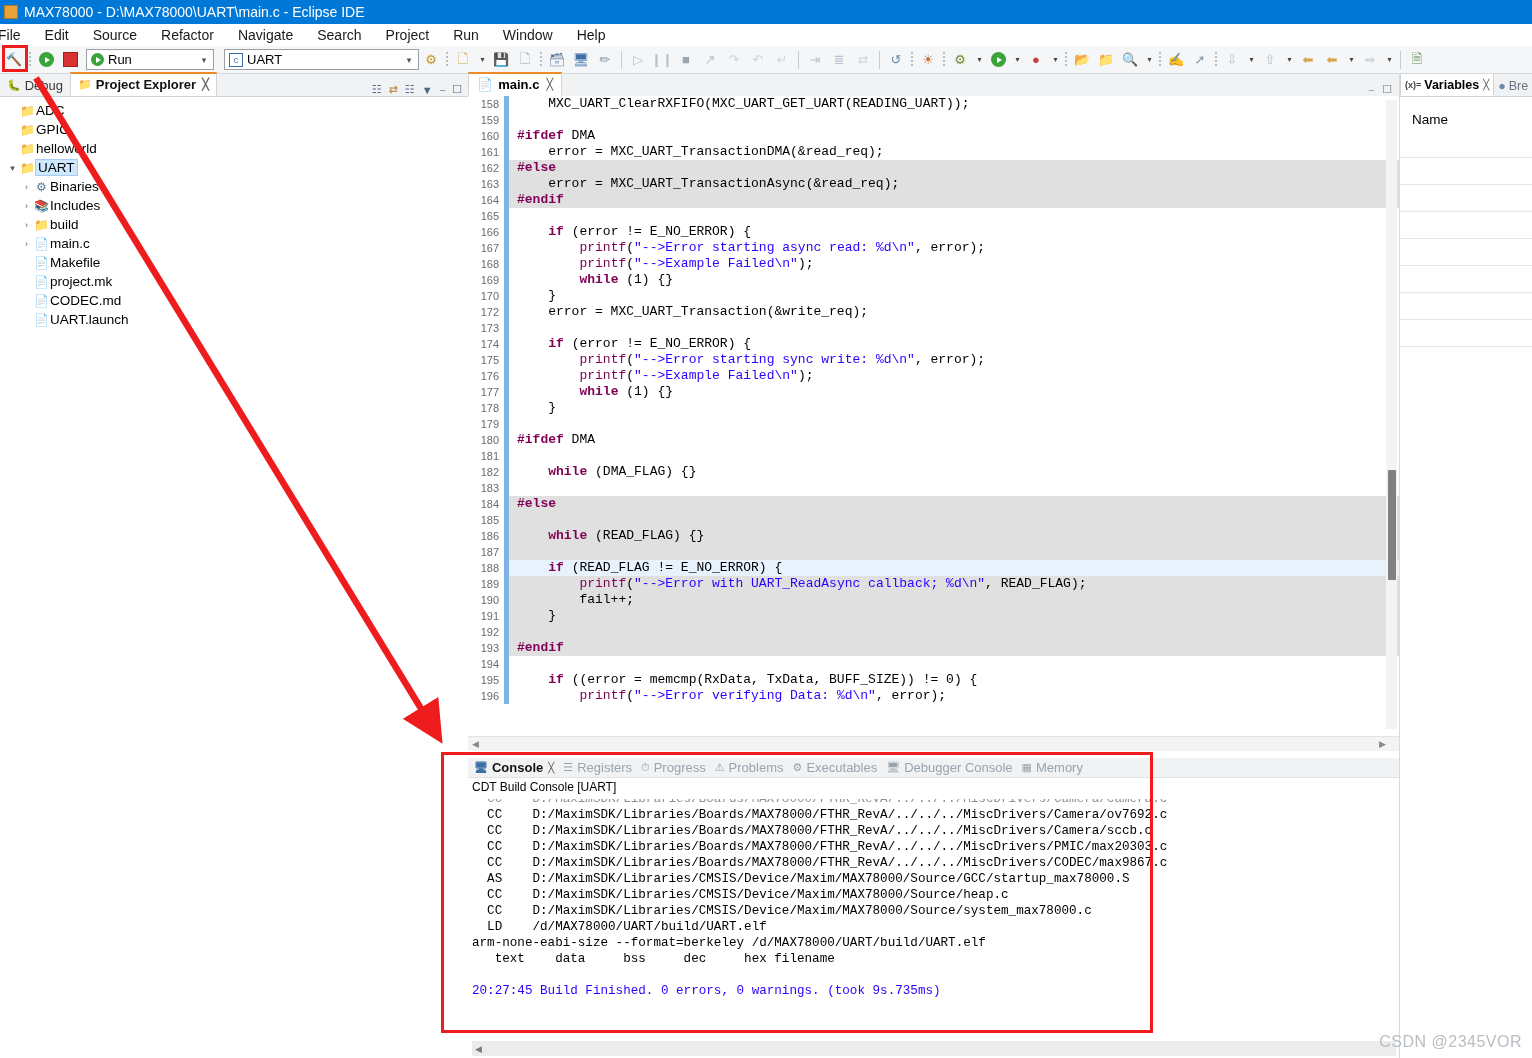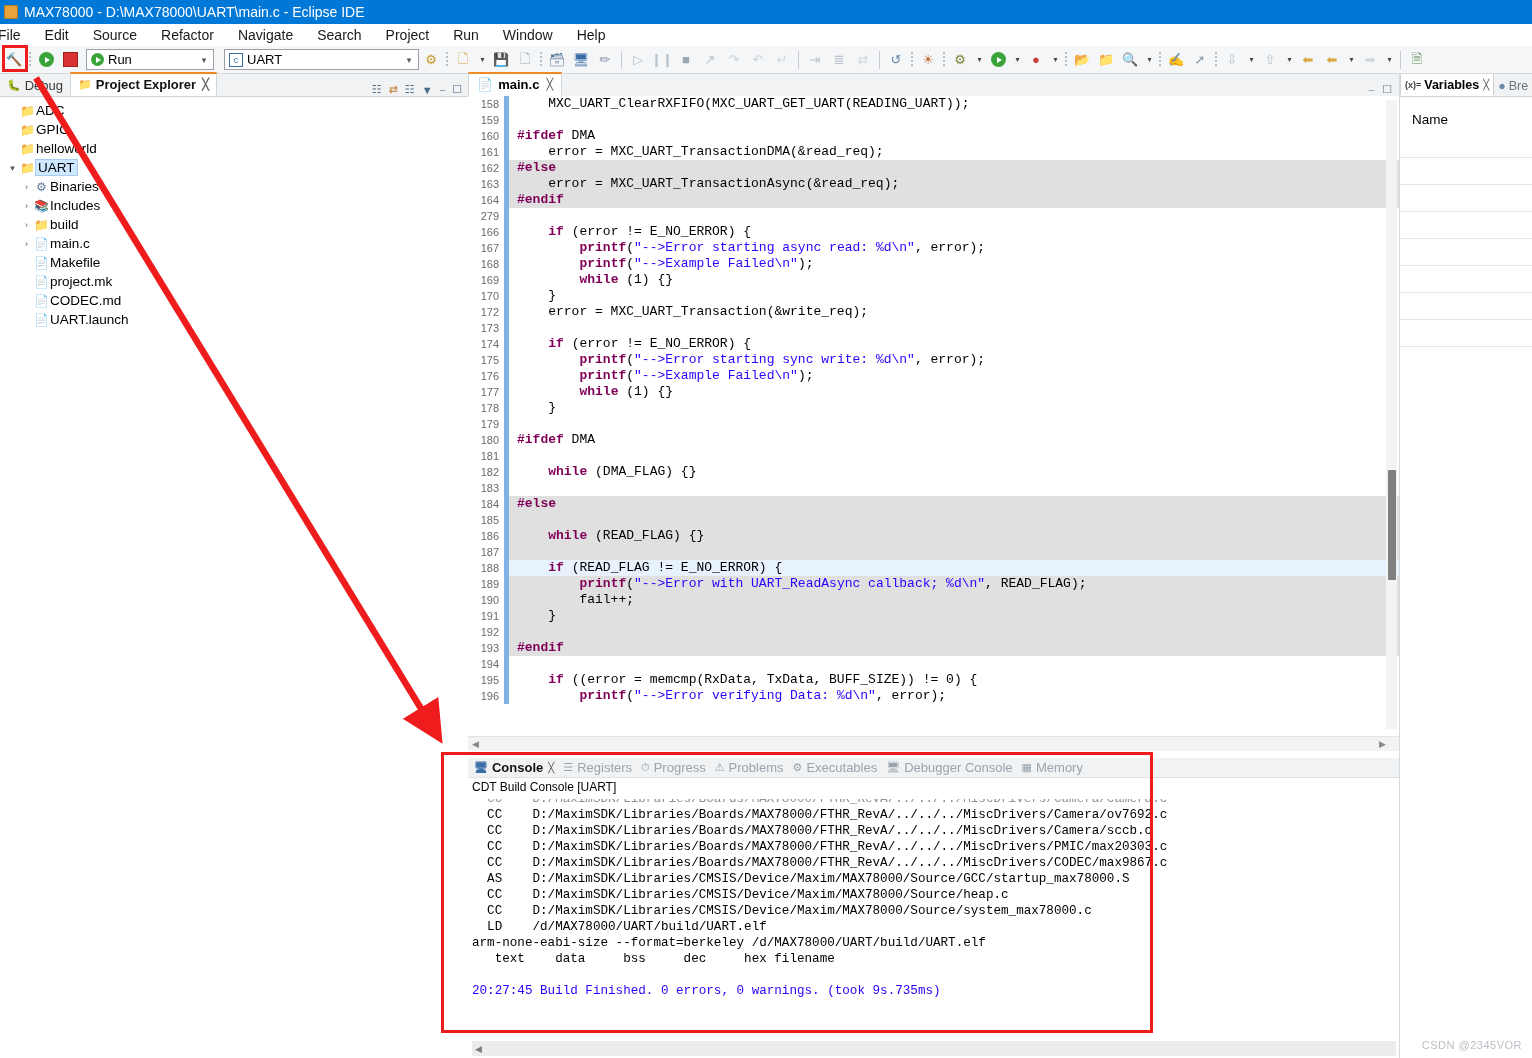--- a/index.html
+++ b/index.html
@@ -81,21 +81,21 @@
   .gut{width:36px;text-align:right;padding-right:5px;color:#6a6a6a;
     font-family:"Liberation Sans",sans-serif;font-size:11px;flex:0 0 auto;
     background:#fff;box-sizing:border-box;}
   .coderow.shade .gut{background:#fff;}
   .coderow.hl .gut{background:#fff;}
   .bluebar{width:5px;flex:0 0 auto;background:#7fb2e5;align-self:stretch;}
   .ctext{padding-left:8px;flex:1 1 auto;overflow:hidden;}
   .k{color:#7f0055;font-weight:bold;}       
   .pp{color:#7f0055;font-weight:bold;}      
   .str{color:#2a00ff;}                      
-  .pf{color:#7f0055;font-weight:bold;}
+  .pf{color:#7f0055;font-weight:normal;}
   .vscroll{position:absolute;right:3px;top:4px;width:11px;bottom:22px;background:#f3f3f3;}
   .vthumb{position:absolute;left:2px;top:370px;width:8px;height:110px;background:#808080;border-radius:1px;}
   .hscroll-ed{position:absolute;left:0;right:0;bottom:0;height:15px;background:#f3f3f3;
     border-top:1px solid #e3e3e3;display:flex;align-items:center;justify-content:flex-end;
     padding-right:14px;box-sizing:border-box;color:#888;font-size:9px;}
   .hscroll-ed .lft{position:absolute;left:4px;color:#888;font-size:9px;}
   
   .console-wrap{position:absolute;left:0;top:684px;right:0;bottom:0;background:#fff;}
   .ctabrow{height:20px;display:flex;align-items:center;background:#f0f2f4;
     font-size:13px;padding-left:4px;box-sizing:border-box;border-bottom:1px solid #dfe3e6;}
@@ -118,21 +118,21 @@
   .rtab{height:21px;display:flex;align-items:center;padding:0 4px;font-size:12.5px;white-space:nowrap;}
   .rtab.active{background:#fff;border:1px solid #cfd4d8;border-bottom:1px solid #fff;
     border-top:2px solid #f08a24;font-weight:bold;}
   .rtab.inactive{color:#6a7480;}
   .rhdr{height:34px;display:flex;align-items:flex-end;padding:0 0 4px 12px;
     font-size:13.5px;box-sizing:border-box;}
   .rrow{height:26px;border-bottom:1px solid #e6e6e6;}
   
   .anno{position:absolute;left:0;top:0;width:1532px;height:1058px;pointer-events:none;}
   .redbox{position:absolute;border:3px solid #ee1c1c;box-sizing:border-box;}
-  .wm{position:absolute;right:10px;bottom:7px;color:#b9bec3;font-size:11px;
+  .wm{position:absolute;right:10px;bottom:7px;color:#b9bec3;font-size:16px;
     font-family:"Liberation Sans",sans-serif;letter-spacing:.5px;}
 </style>
 </head>
 <body>
 
 <div class="titlebar">
   <span class="tb-ico"></span>
   <span>MAX78000 - D:\MAX78000\UART\main.c - Eclipse IDE</span>
 </div>
 
@@ -412,21 +412,21 @@
 
     <div class="editor">
       <div class="codewrap" id="code-lines">
           <div class="coderow"><div class="gut">158</div><div class="bluebar"></div><div class="ctext">    MXC_UART_ClearRXFIFO(MXC_UART_GET_UART(READING_UART));</div></div>
           <div class="coderow"><div class="gut">159</div><div class="bluebar"></div><div class="ctext"></div></div>
           <div class="coderow"><div class="gut">160</div><div class="bluebar"></div><div class="ctext"><span class="pp">#ifdef</span> DMA</div></div>
           <div class="coderow"><div class="gut">161</div><div class="bluebar"></div><div class="ctext">    error = MXC_UART_TransactionDMA(&amp;read_req);</div></div>
           <div class="coderow shade"><div class="gut">162</div><div class="bluebar"></div><div class="ctext"><span class="pp">#else</span></div></div>
           <div class="coderow shade"><div class="gut">163</div><div class="bluebar"></div><div class="ctext">    error = MXC_UART_TransactionAsync(&amp;read_req);</div></div>
           <div class="coderow shade"><div class="gut">164</div><div class="bluebar"></div><div class="ctext"><span class="pp">#endif</span></div></div>
-          <div class="coderow"><div class="gut">279</div><div class="bluebar"></div><div class="ctext"></div></div>
+          <div class="coderow"><div class="gut">165</div><div class="bluebar"></div><div class="ctext"></div></div>
           <div class="coderow"><div class="gut">166</div><div class="bluebar"></div><div class="ctext">    <span class="k">if</span> (error != E_NO_ERROR) {</div></div>
           <div class="coderow"><div class="gut">167</div><div class="bluebar"></div><div class="ctext">        <span class="pf">printf</span>(<span class="str">"--&gt;Error starting async read: %d\n"</span>, error);</div></div>
           <div class="coderow"><div class="gut">168</div><div class="bluebar"></div><div class="ctext">        <span class="pf">printf</span>(<span class="str">"--&gt;Example Failed\n"</span>);</div></div>
           <div class="coderow"><div class="gut">169</div><div class="bluebar"></div><div class="ctext">        <span class="k">while</span> (1) {}</div></div>
           <div class="coderow"><div class="gut">170</div><div class="bluebar"></div><div class="ctext">    }</div></div>
           <div class="coderow"><div class="gut">172</div><div class="bluebar"></div><div class="ctext">    error = MXC_UART_Transaction(&amp;write_req);</div></div>
           <div class="coderow"><div class="gut">173</div><div class="bluebar"></div><div class="ctext"></div></div>
           <div class="coderow"><div class="gut">174</div><div class="bluebar"></div><div class="ctext">    <span class="k">if</span> (error != E_NO_ERROR) {</div></div>
           <div class="coderow"><div class="gut">175</div><div class="bluebar"></div><div class="ctext">        <span class="pf">printf</span>(<span class="str">"--&gt;Error starting sync write: %d\n"</span>, error);</div></div>
           <div class="coderow"><div class="gut">176</div><div class="bluebar"></div><div class="ctext">        <span class="pf">printf</span>(<span class="str">"--&gt;Example Failed\n"</span>);</div></div>

